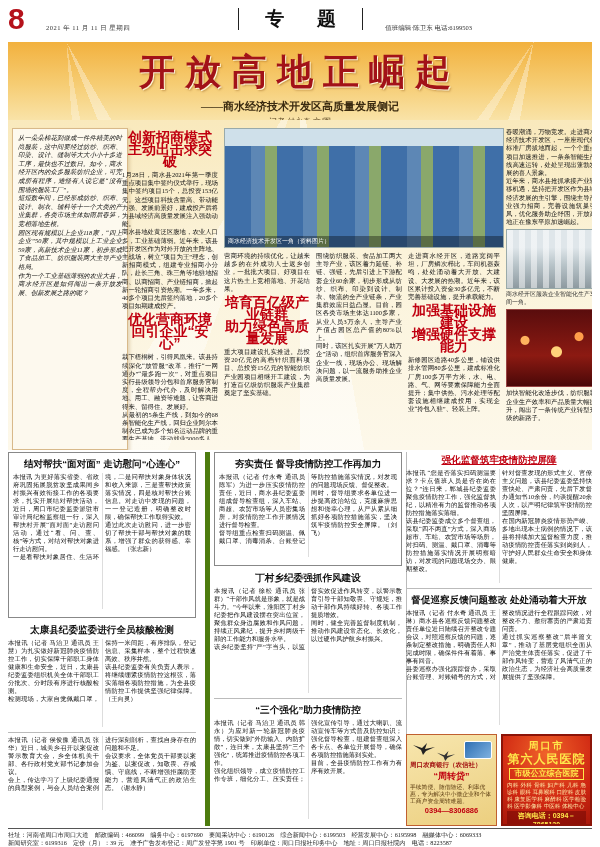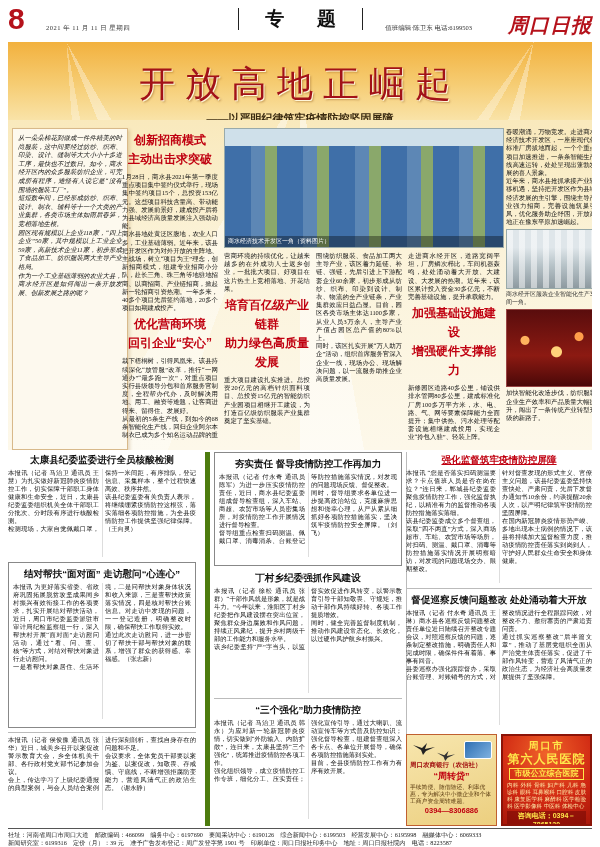--- a/index.html
+++ b/index.html
@@ -16,34 +16,34 @@
   .sectiontitle{font-size:19px;letter-spacing:14px;font-weight:bold;color:#111;white-space:nowrap;padding-left:14px;}
   .dutyline{position:absolute;right:120px;top:20px;font-size:6.5px;color:#333;}
   .masthead{position:absolute;right:0;top:8px;font-size:20px;font-weight:bold;font-style:italic;
             color:#b5121b;letter-spacing:1px;}
   
   #banner{top:42px;left:8px;width:584px;height:78px;overflow:hidden;
     background:
       conic-gradient(from 150deg at 10% 0%,rgba(255,255,255,.35) 0 8deg,transparent 8deg 20deg,rgba(255,255,255,.3) 20deg 26deg,transparent 26deg),
       conic-gradient(from 190deg at 90% 0%,rgba(255,255,255,.35) 0 8deg,transparent 8deg 20deg,rgba(255,255,255,.3) 20deg 26deg,transparent 26deg),
       linear-gradient(180deg,#f2b13e,#f6cd74 55%,#f9e3a8);}
-  .maintitle{margin-top:18px;text-align:center;font-size:36px;font-weight:normal;color:#a21218;
+  .maintitle{margin-top:6px;text-align:center;font-size:36px;font-weight:bold;color:#a21218;
              letter-spacing:10px;text-shadow:1px 1px 0 #fff6d8,2px 2px 2px rgba(120,60,0,.35);}
   .subtitle{text-align:center;font-size:11px;font-weight:bold;color:#3a2a10;margin-top:2px;}
   .byline{text-align:center;font-size:8px;color:#5a4420;margin-top:2px;}
   #feature{top:120px;left:8px;width:584px;height:330px;overflow:hidden;
     background:
       conic-gradient(from 170deg at 50% -10%,rgba(255,255,255,.5) 0 10deg,transparent 10deg 30deg,rgba(255,255,255,.4) 30deg 40deg,transparent 40deg),
       linear-gradient(180deg,#f9e9bc,#fbf3da 40%,#fdf8ea);}
   .sidebar{position:absolute;left:4px;top:8px;width:104px;height:310px;border:1px solid #d8b98a;
            background:#fdf9ee;box-shadow:2px 2px 3px rgba(160,120,60,.25);padding:5px 5px;
            font-style:italic;font-size:6.4px;line-height:8.6px;text-align:justify;overflow:hidden;white-space:pre-line;}
   .fcol{position:absolute;font-size:6.4px;line-height:8.2px;text-align:justify;overflow:hidden;}
   .fcol p{margin:0 0 3px 0;white-space:pre-line;}
-  .subhead{color:#c00010;font-weight:bold;font-size:12px;line-height:19px;text-align:center;
+  .subhead{color:#c00010;font-weight:bold;font-size:14px;line-height:12px;text-align:center;
            margin:3px 0 4px 0;font-family:"Liberation Sans",sans-serif;}
   .photo-aerial{position:absolute;left:216px;top:8px;width:278px;height:118px;border:1px solid #9aa;
     background:
       linear-gradient(180deg,#cfe0ea 0 14%,transparent 14%),
       repeating-linear-gradient(90deg,#3f6fa8 0 26px,#5d87b5 26px 40px,#8aa86b 40px 52px),
       linear-gradient(180deg,#7795b5 15%,#6b8f5e 55%,#4e7a46 100%);}
   .photo-cap{position:absolute;left:0;bottom:0;width:100%;font-size:6px;color:#fff;
              background:rgba(0,0,0,.35);padding:1px 3px;box-sizing:border-box;}
   .rail{position:absolute;left:498px;top:8px;width:90px;height:314px;font-size:6.4px;line-height:8.2px;text-align:justify;overflow:hidden;}
   .rail p{margin:0 0 3px 0;white-space:pre-line;}
@@ -101,26 +101,25 @@
 
 <div class="abs" id="header">
   <div class="pagenum">8</div>
   <div class="dateline">2021 年 11 月 11 日 星期四</div>
   <div class="sectionwrap">
     <span class="vbar"></span>
     <span class="sectiontitle">专 题</span>
     <span class="vbar"></span>
   </div>
   <div class="dutyline">值班编辑·陈卫东  电话:6199503</div>
-  <div class="masthead">周口日报</div>
 </div>
 
 <div class="abs" id="banner">
   <div class="maintitle">开放高地正崛起</div>
-  <div class="subtitle">——以严明纪律筑牢疫情防控坚固屏障</div>
+  <div class="subtitle">——商水经济技术开发区高质量发展侧记</div>
   <div class="byline">记者 付永奇 文/图</div>
 </div>
 
 <div class="abs" id="feature">
   <div class="sidebar">从一朵朵棉花到做成一件件精美的时尚服装，这中间要经过纺纱、织布、印染、设计、缝制等大大小小十多道工序，最快也不过数日。如今，商水经开区内的众多服装纺织企业，可完成所有程序，难怪有人说它是“没有围墙的服装工厂”。
 短短数年间，已经形成纺纱、织布、设计、制衣、辅料等十一个大类的产业集群，各类市场主体如雨后春笋，竞相落地生根。
 园区现有规模以上企业118家，“四上企业”50家，其中规模以上工业企业59家，高新技术企业11家，初步形成了食品加工、纺织服装两大主导产业格局。
 作为一个工业基础薄弱的农业大县，商水经开区是如何闯出一条开放发展、创新发展之路的呢？</div>
 
   <div class="fcol" style="left:114px;top:8px;width:96px;height:312px;">
@@ -163,31 +162,31 @@
     <div class="photo-factory"></div>
     <div class="railcap">商水经开区服装企业智能化生产车间一角。</div>
     <div class="photo-line"></div>
     <p>加快智能化改造步伐，纺织服装企业生产效率和产品质量大幅提升，闯出了一条传统产业转型升级的新路子。</p>
   </div>
 </div>
 
 <div class="abs" id="bottom">
 
   <div class="bcol" id="bcol1">
+    <div class="article boxed" style="height:158px;">
+      <div class="art-title">结对帮扶“面对面” 走访慰问“心连心”</div>
+      <div class="art-body" style="height:136px;">本报讯 为更好落实省委、省政府巩固拓展脱贫攻坚成果同乡村振兴有效衔接工作的各项要求，扎实开展结对帮扶活动，近日，周口市纪委监委派驻市审计局纪检监察组一行，深入帮扶村开展“面对面”走访慰问活动，通过“看、问、查、核”等方式，对结对帮扶对象进行走访慰问。
+一是看帮扶对象居住、生活环境，二是问帮扶对象身体状况和收入来源，三是查帮扶政策落实情况，四是核对帮扶台账信息。对走访中发现的问题，一一登记造册，明确整改时限，确保帮扶工作取得实效。
+通过此次走访慰问，进一步密切了帮扶干部与帮扶对象的联系，增强了群众的获得感、幸福感。（张志新）</div>
+    </div>
     <div class="article" style="height:106px;">
       <div class="art-title">太康县纪委监委进行全员核酸检测</div>
       <div class="art-body" style="height:88px;">本报讯（记者 马治卫 通讯员 王慧）为扎实做好新冠肺炎疫情防控工作，切实保障干部职工身体健康和生命安全，近日，太康县纪委监委组织机关全体干部职工分批次、分时段有序进行核酸检测。
 检测现场，大家自觉佩戴口罩，保持一米间距，有序排队，登记信息、采集样本，整个过程快速高效、秩序井然。
 该县纪委监委有关负责人表示，将继续绷紧疫情防控这根弦，落实落细各项防控措施，为全县疫情防控工作提供坚强纪律保障。（王向灵）</div>
-    </div>
-    <div class="article boxed" style="height:158px;">
-      <div class="art-title">结对帮扶“面对面” 走访慰问“心连心”</div>
-      <div class="art-body" style="height:136px;">本报讯 为更好落实省委、省政府巩固拓展脱贫攻坚成果同乡村振兴有效衔接工作的各项要求，扎实开展结对帮扶活动，近日，周口市纪委监委派驻市审计局纪检监察组一行，深入帮扶村开展“面对面”走访慰问活动，通过“看、问、查、核”等方式，对结对帮扶对象进行走访慰问。
-一是看帮扶对象居住、生活环境，二是问帮扶对象身体状况和收入来源，三是查帮扶政策落实情况，四是核对帮扶台账信息。对走访中发现的问题，一一登记造册，明确整改时限，确保帮扶工作取得实效。
-通过此次走访慰问，进一步密切了帮扶干部与帮扶对象的联系，增强了群众的获得感、幸福感。（张志新）</div>
     </div>
     <div class="hr"></div>
     <div class="article" style="height:92px;">
       <div class="art-body" style="height:74px;">本报讯（记者 侯俊豫 通讯员 张华）近日，城关乡召开以案促改警示教育大会，乡全体机关干部、各行政村党支部书记参加会议。
 会上，传达学习了上级纪委通报的典型案例，与会人员结合案例进行深刻剖析，查找自身存在的问题和不足。
 会议要求，全体党员干部要以案为鉴、以案促改，知敬畏、存戒惧、守底线，不断增强拒腐防变能力，营造风清气正的政治生态。（谢永静）</div>
     </div>
   </div>
 
   <div class="bcol" id="bcol2">

